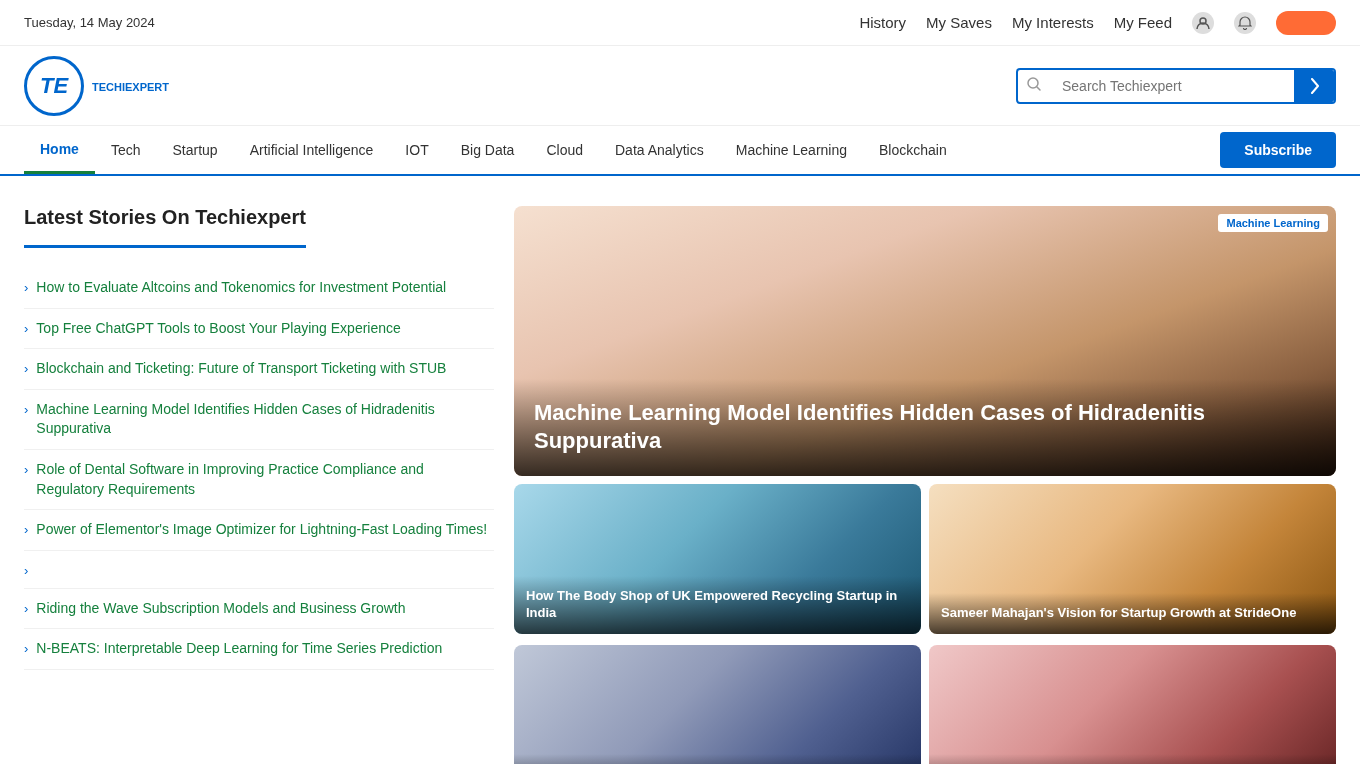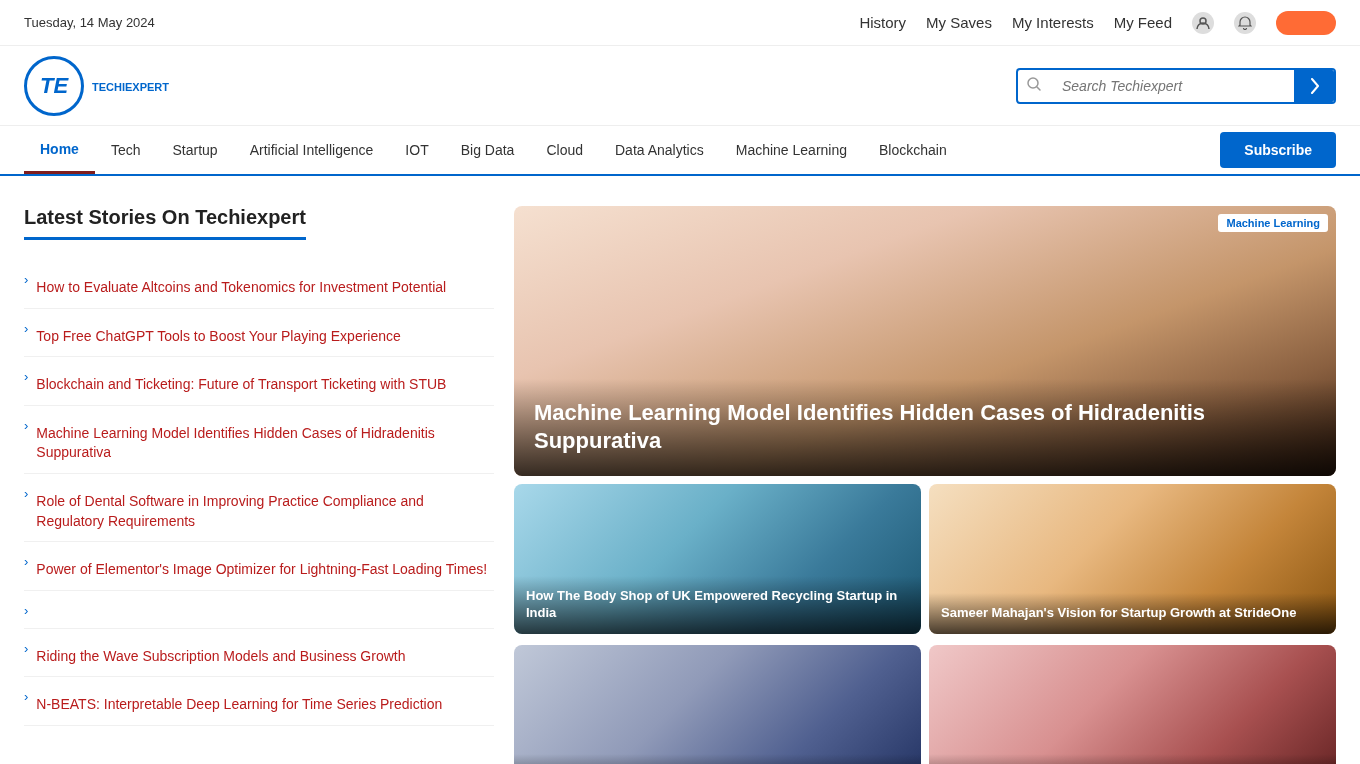--- a/index.html
+++ b/index.html
@@ -60,21 +60,20 @@
       overflow: hidden;
       width: 320px;
     }
     .search-bar input {
       border: none;
       outline: none;
       padding: 0 12px;
       font-size: 14px;
       width: 100%;
       color: #3b82f6;
-      font-style: italic;
     }
     .search-bar button {
       background: #0066cc;
       border: none;
       padding: 8px 12px;
       cursor: pointer;
       color: #fff;
       display: flex; align-items: center;
     }
 
@@ -98,21 +97,21 @@
       padding: 14px 16px;
       font-size: 14px;
       color: #333;
       text-decoration: none;
       display: block;
       cursor: pointer;
     }
     .nav-items li.active a {
       color: #0066cc;
       font-weight: bold;
-      border-bottom: 3px solid #7f1d1d;
+      border-bottom: 3px solid #15803d;
     }
     .subscribe-btn {
       background: #0066cc;
       color: #fff;
       border: none;
       padding: 10px 24px;
       border-radius: 4px;
       font-size: 14px;
       font-weight: bold;
       cursor: pointer;
@@ -130,44 +129,43 @@
     .sidebar-stories {
       width: 490px;
       flex-shrink: 0;
       padding-right: 20px;
     }
     .sidebar-title {
       font-size: 20px;
       font-weight: bold;
       color: #222;
       margin-bottom: 20px;
-      padding-bottom: 8px;
+      padding-bottom: 16px;
       border-bottom: 3px solid #0066cc;
       display: inline-block;
     }
     .story-item {
       display: flex;
       align-items: flex-start;
       gap: 8px;
       padding: 10px 0;
       border-bottom: 1px solid #f0f0f0;
       cursor: pointer;
     }
     .story-arrow {
       color: #0066cc;
       font-size: 13px;
       margin-top: 2px;
       flex-shrink: 0;
     }
     .story-link {
       font-size: 14px;
-      color: #b91c1c;
+      color: #15803d;
       text-decoration: none;
       line-height: 1.4;
-      margin-top: 8px;
     }
 
     
     .article-grid {
       flex: 1;
     }
     .featured-article {
       position: relative;
       border-radius: 8px;
       overflow: hidden;

